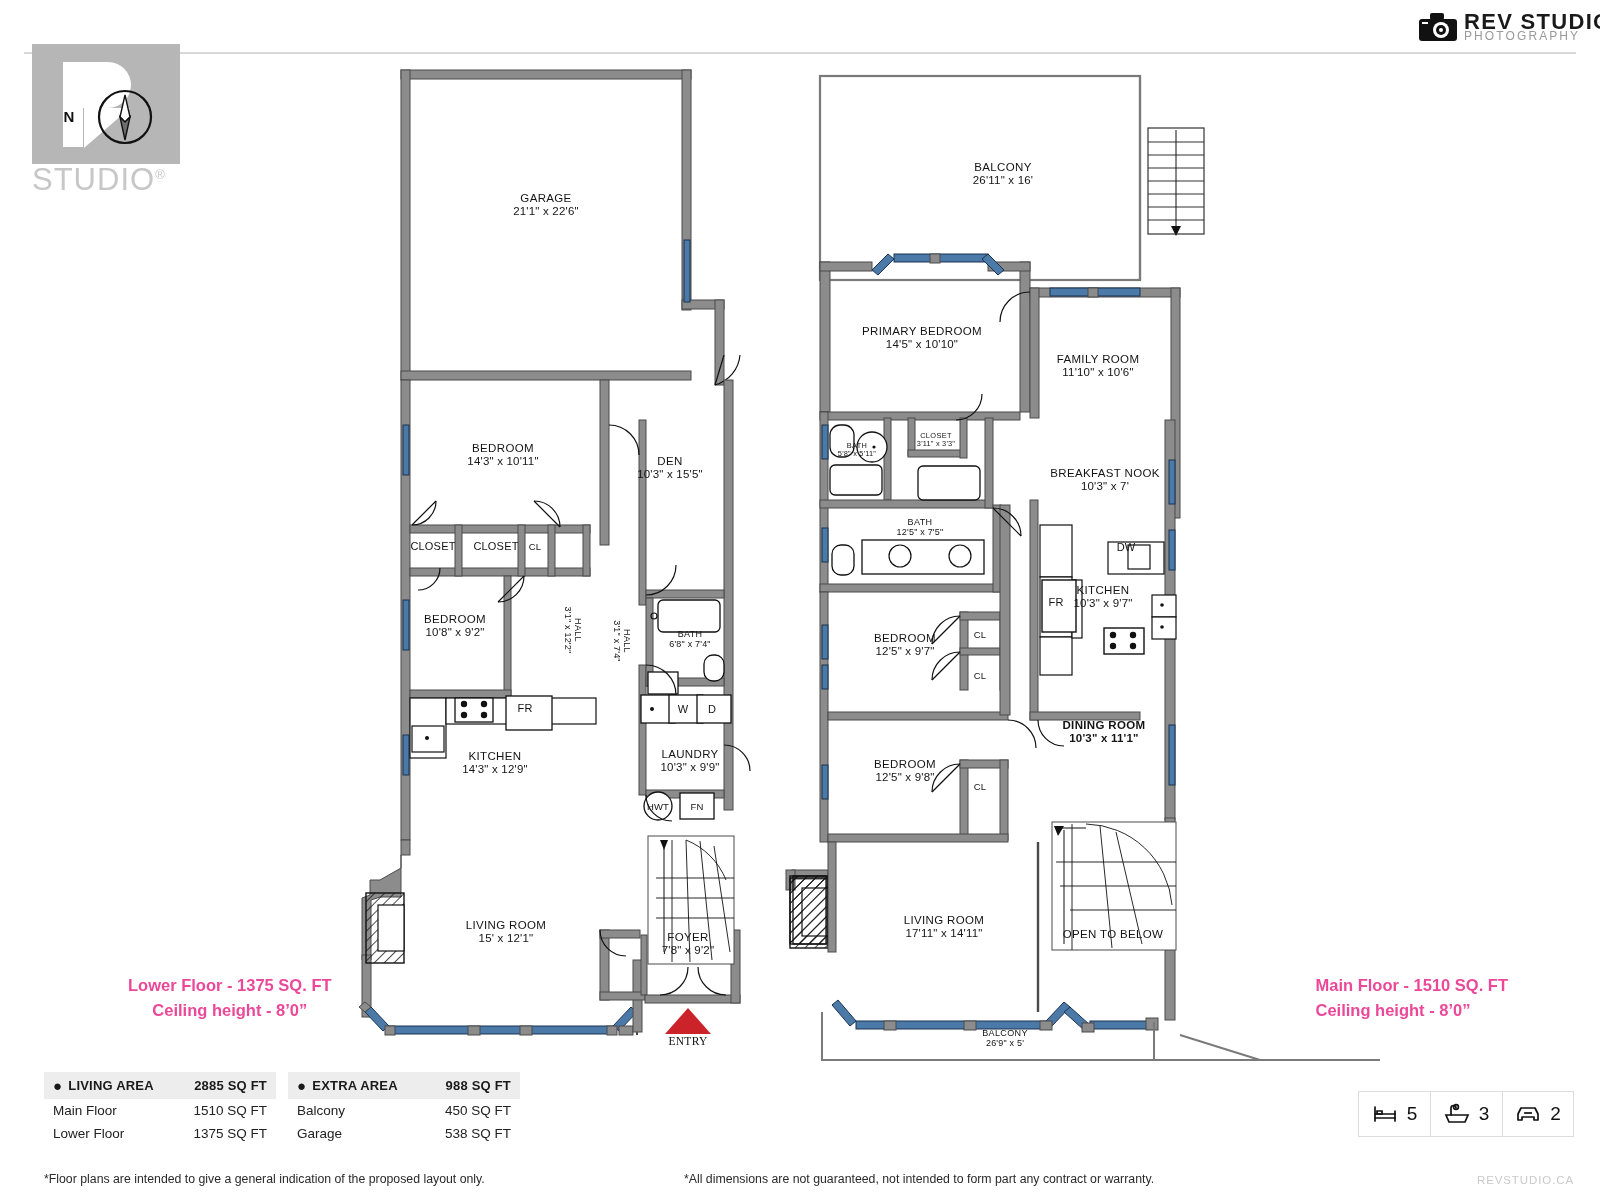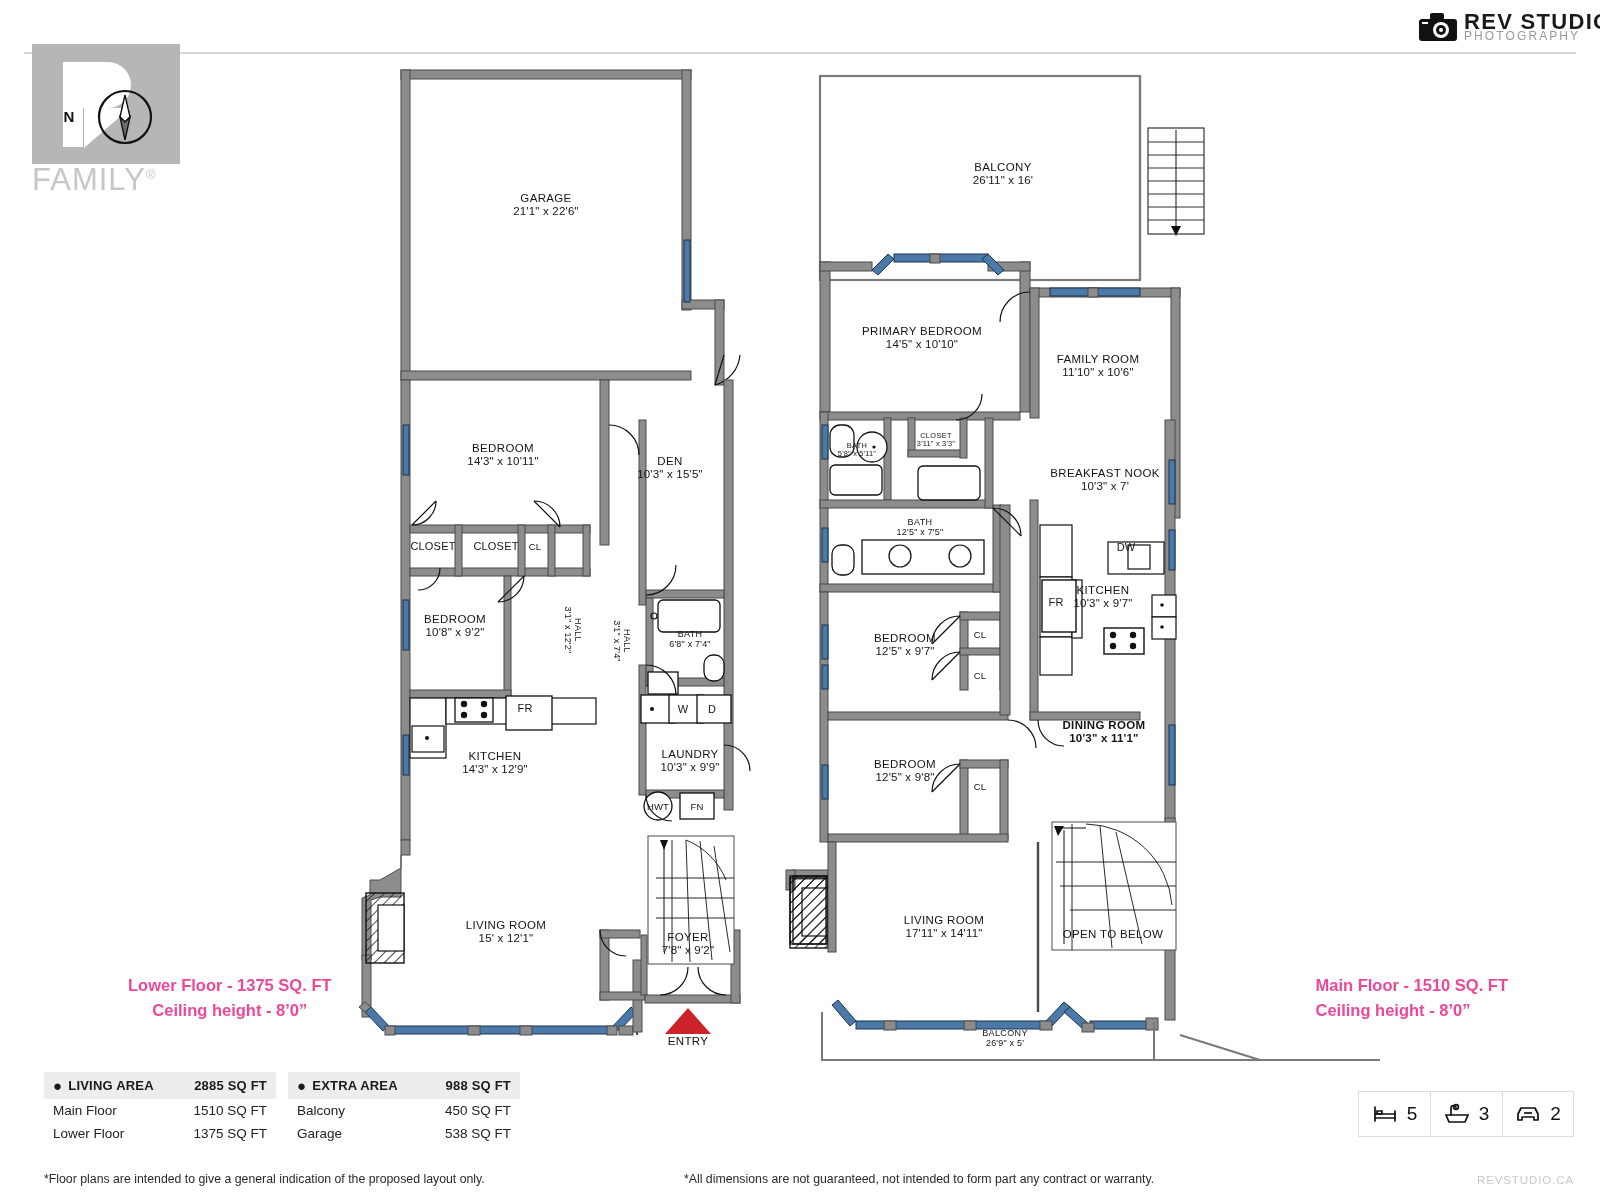--- a/index.html
+++ b/index.html
@@ -84,21 +84,21 @@
   
   .floor-cap{
     position:absolute; font-size:16.5px; font-weight:bold; color:#ec4899;
     line-height:1.5; white-space:nowrap;
   }
   .floor-cap .l2{ display:block; }
   #lower-cap{ left:128px; top:973px; text-align:center; }
   #main-cap{ right:92px; top:973px; text-align:left; }
 
   
-  #entry-wrap{ position:absolute; left:662px; top:1008px; width:52px; text-align:center; }
+  #entry-wrap{ position:absolute; left:662px; top:1008px; width:52px; text-align:center;font-family:Liberation Serif, serif; }
   #entry-tri{
     width:0;height:0;margin:0 auto;
     border-left:23px solid transparent; border-right:23px solid transparent;
     border-bottom:26px solid #cc2229;
   }
   #entry-txt{ font-size:11.5px; color:#111; margin-top:1px; letter-spacing:0.3px; }
 
   
   .area-tbl{ position:absolute; width:232px; font-size:13.5px; color:#1a1a1a; }
   #area-living{ left:44px; top:1072px; }
@@ -160,21 +160,21 @@
   <div id="realtor-wrap">
     <div id="realtor-r">
       <div id="realtor-leg"></div>
     </div>
     <svg id="compass" viewBox="0 0 74 92">
       <circle cx="37" cy="33" r="26" fill="none" stroke="#111" stroke-width="2.2"></circle>
       <polygon points="37,11 42,33 37,38 32,33" fill="#ffffff" stroke="#111" stroke-width="1.4"></polygon>
       <polygon points="37,38 42,33 37,56 32,33" fill="#6d6d6d" stroke="#111" stroke-width="1.4"></polygon>
     </svg>
     <div id="compass-n">N</div>
-    <div id="realtor-text"><span>FAMILY</span><sup>®</sup></div>
+    <div id="realtor-text"><span>STUDIO</span><sup>®</sup></div>
   </div>
 
   <svg id="plan-svg" viewBox="0 0 1600 1200">
     <defs>
       <pattern id="hatch" width="7" height="7" patternTransform="rotate(45)" patternUnits="userSpaceOnUse">
         <line x1="0" y1="0" x2="0" y2="7" stroke="#111" stroke-width="1.5"></line>
       </pattern>
       <g id="win-h">
           <rect x="0" y="0" width="40" height="7" fill="#4b79a8" stroke="#1b3350" stroke-width="1"></rect>
         </g>

